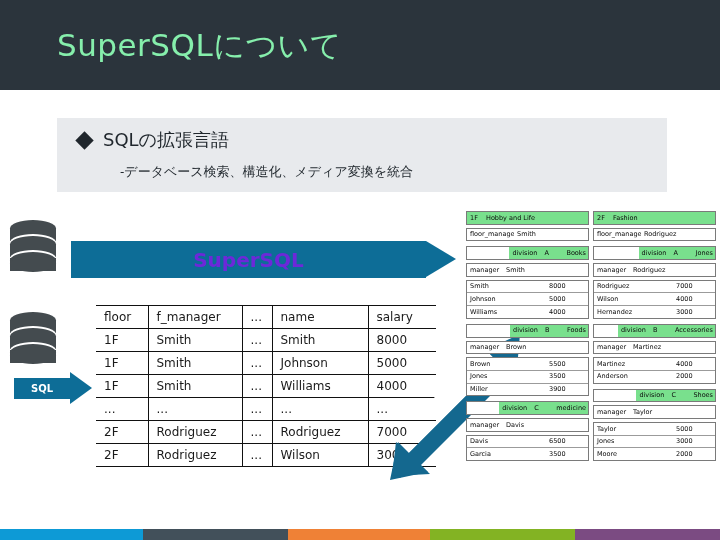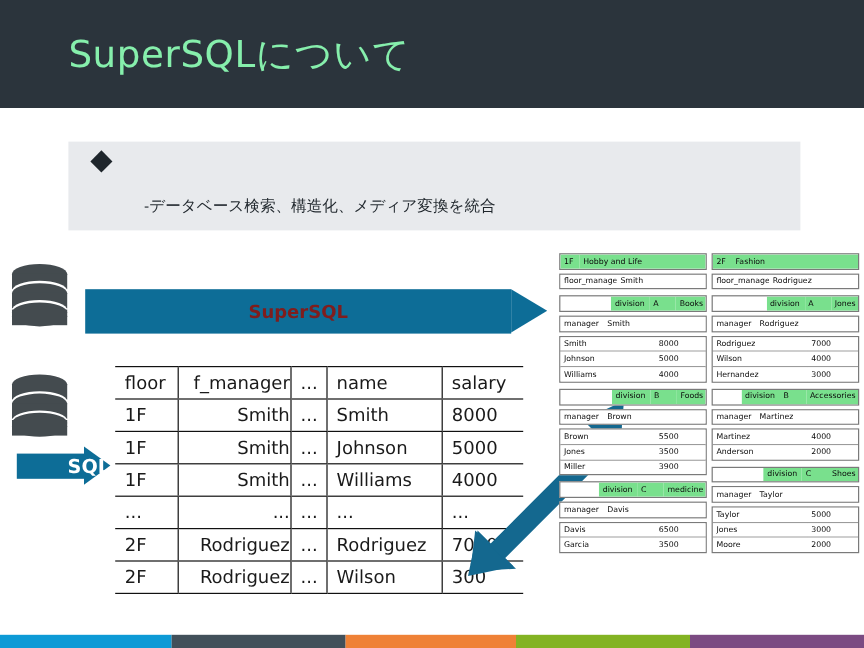--- a/index.html
+++ b/index.html
@@ -125,22 +125,22 @@
     border-left: 30px solid #0d6d97;
   }
   .supersql-banner .label {
     position: absolute;
     left: 0; top: 0;
     width: 355px;
     height: 37px;
     display: flex;
     align-items: center;
     justify-content: center;
-    color: #7f1d1d;
-    font-size: 15px;
+    color: #6d28d9;
+    font-size: 20px;
     font-weight: bold;
   }
 
   
   .sql-arrow {
     position: absolute;
     left: 14px;
     top: 372px;
     width: 78px;
     height: 33px;
@@ -163,51 +163,50 @@
   }
   .sql-arrow .label {
     position: absolute;
     left: 0; top: 6px;
     width: 56px;
     height: 21px;
     display: flex;
     align-items: center;
     justify-content: center;
     color: #ffffff;
-    font-size: 16px;
+    font-size: 10px;
     font-weight: bold;
-    margin-left: 32px;
   }
 
   
   .rel-table {
     position: absolute;
     left: 96px;
     top: 305px;
     width: 340px;
     border-collapse: collapse;
-    font-size: 15px;
+    font-size: 12px;
     color: #1a1a1a;
     background: transparent;
   }
   .rel-table th, .rel-table td {
     border-left: 1.5px solid #111;
     border-bottom: 1.5px solid #111;
     padding: 4px 0 4px 8px;
     text-align: left;
     font-weight: normal;
     height: 21px;
     box-sizing: border-box;
     background: transparent;
   }
   .rel-table tr > *:first-child { border-left: none; }
   .rel-table tr > *:last-child  { border-right: none; }
   .rel-table thead th { border-top: 1.5px solid #111; }
   .rel-table .c-floor  { width: 52px; }
-  .rel-table .c-fmgr   { width: 94px; text-align: right; }
+  .rel-table .c-fmgr   { width: 94px; }
   .rel-table .c-dots   { width: 30px; }
   .rel-table .c-name   { width: 96px; margin-left: 30px; }
   .rel-table .c-sal    { width: 68px; }
 
   
   .htmlcss-arrow {
     position: absolute;
     left: 390px;
     top: 330px;
     width: 150px;
@@ -296,20 +295,21 @@
 </head>
 <body>
 
 <div class="header">
   <div class="header-title">SuperSQLについて</div>
 </div>
 
 <div class="bullet-panel">
   <div class="bullet-row">
     <div class="bullet-diamond"></div>
+    <div class="bullet-text">SQLの拡張言語</div>
   </div>
   <div class="sub-bullet">
     <span class="sub-dash">-</span><span>データベース検索、構造化、メディア変換を統合</span>
   </div>
 </div>
 
 <div class="db-icon" id="db-top">
   <div class="disc" style="top:0px;"></div>
   <div class="band" style="top:8px;"></div>
   <div class="disc" style="top:14px; background:#ffffff;"></div>

